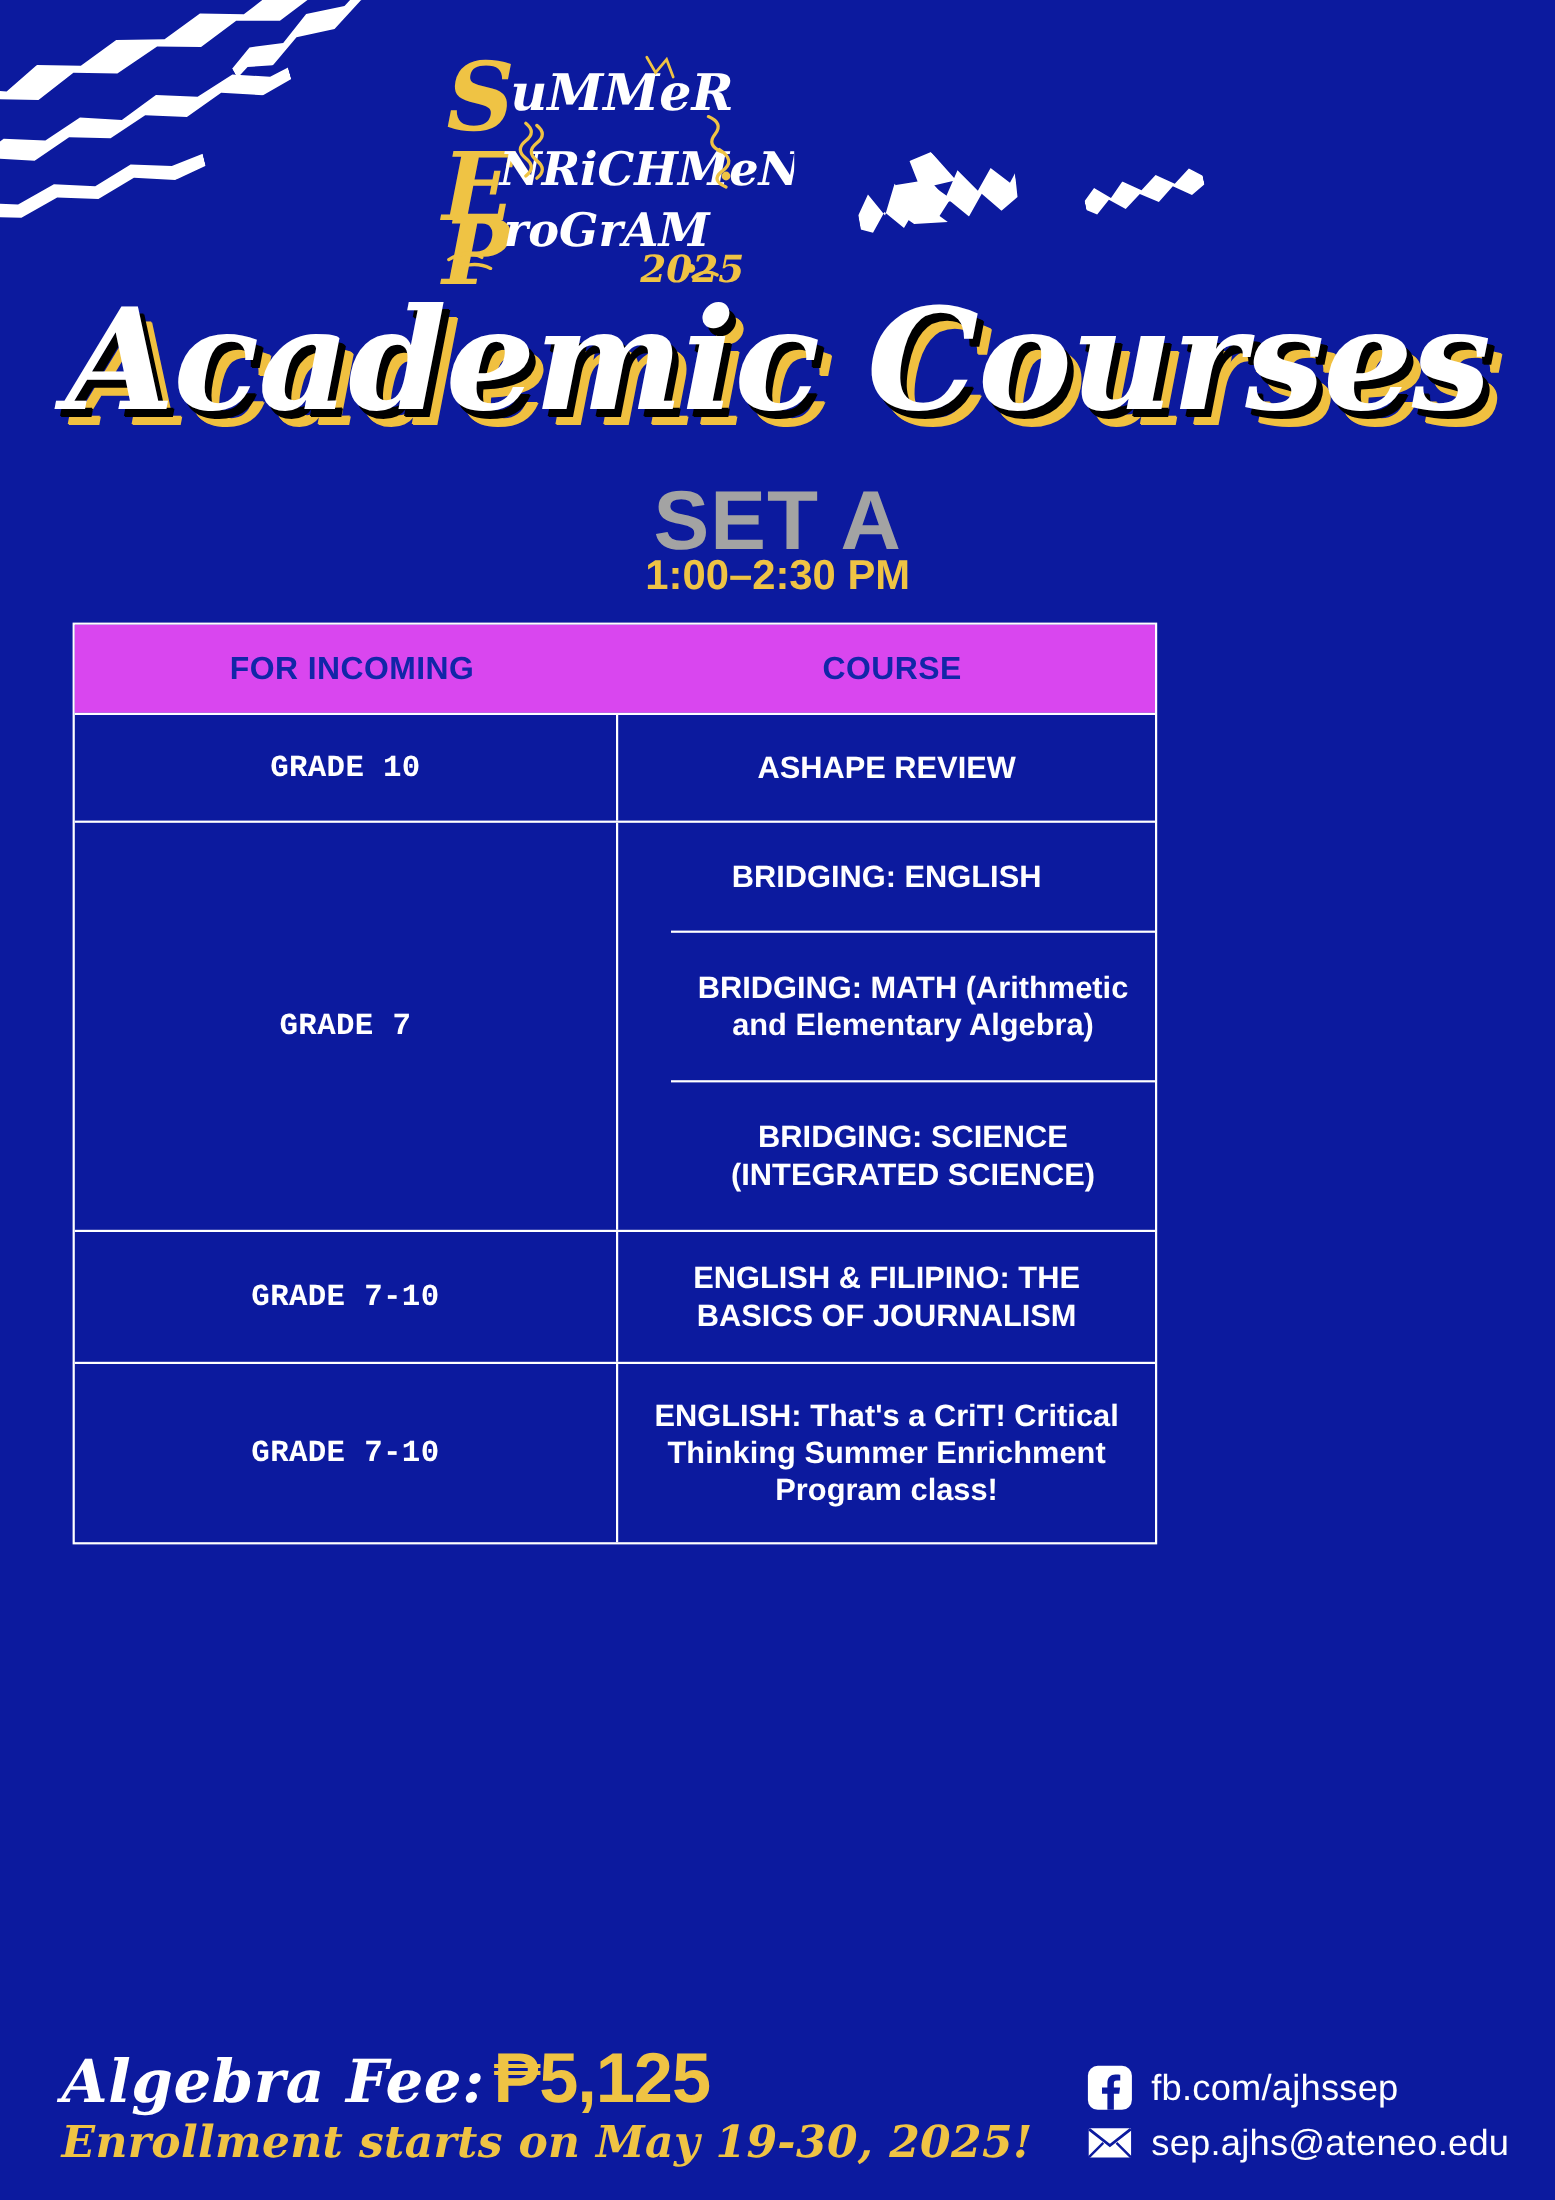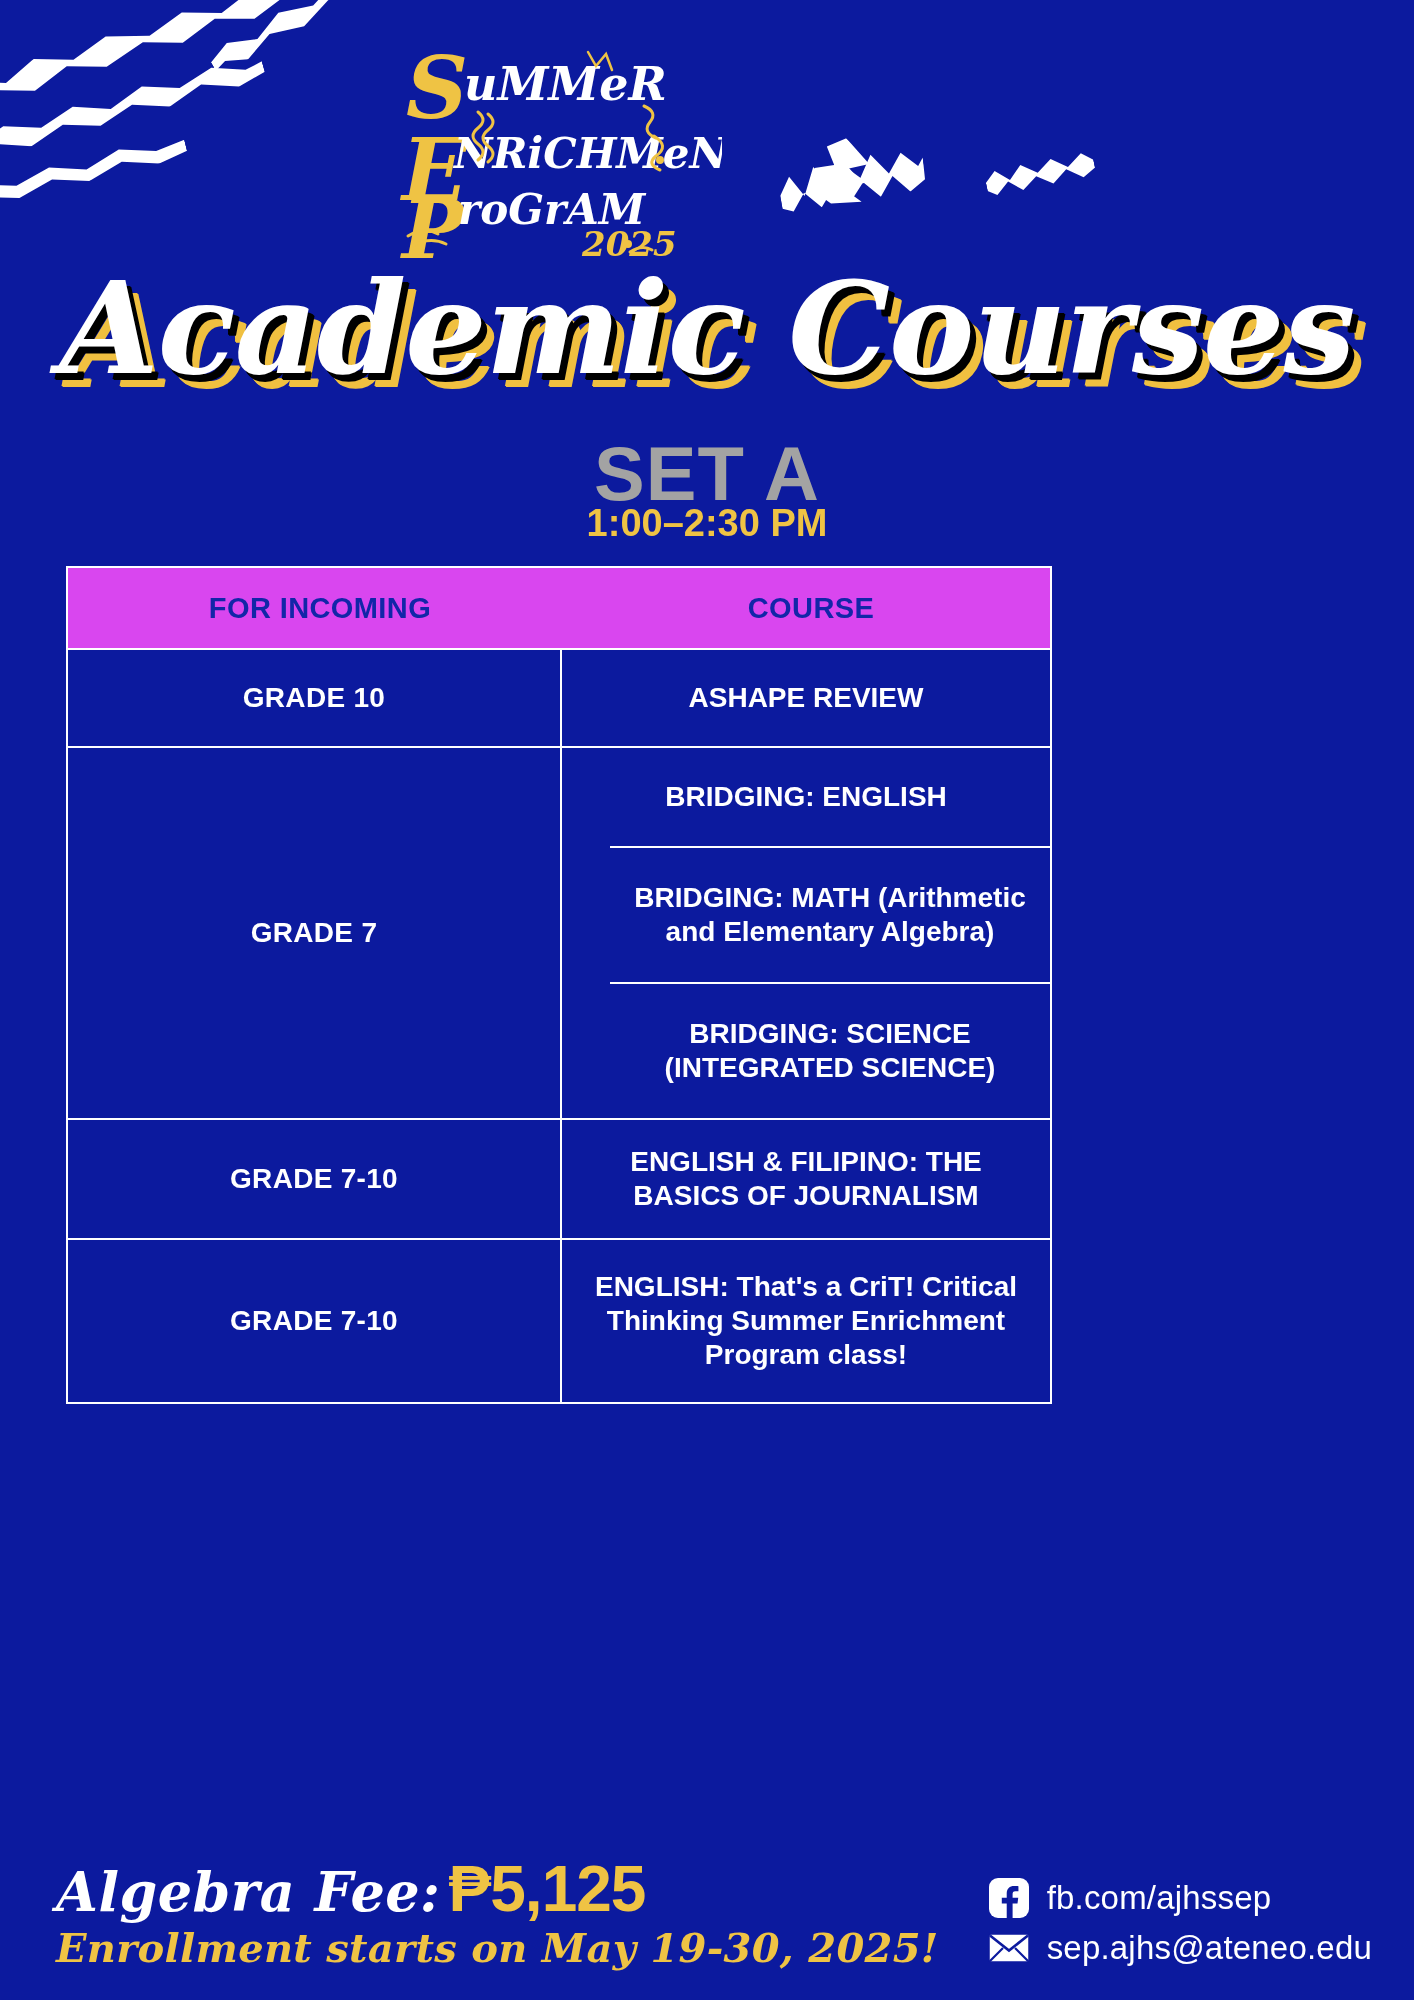--- a/index.html
+++ b/index.html
@@ -86,21 +86,21 @@
   .th-right{flex:1;}
 
   .tbody{display:flex;flex-direction:column;}
   .trow{display:flex;border-top:2px solid #ffffff;}
   .cell-grade{
     width:494px;box-sizing:border-box;
     display:flex;align-items:center;justify-content:center;
     color:#ffffff;font-weight:bold;font-size:28px;letter-spacing:.3px;
     border-right:2px solid #ffffff;
     text-align:center;
-    font-family:Liberation Sans, sans-serif;
+    font-family:Liberation Mono, monospace;
   }
   .cell-courses{flex:1;display:flex;flex-direction:column;}
   .course-cell{
     color:#ffffff;font-weight:bold;font-size:28px;line-height:1.22;
     text-align:center;
     display:flex;align-items:center;justify-content:center;
     padding:14px 14px;
     box-sizing:border-box;
     font-family:"Liberation Sans",sans-serif;
   }

